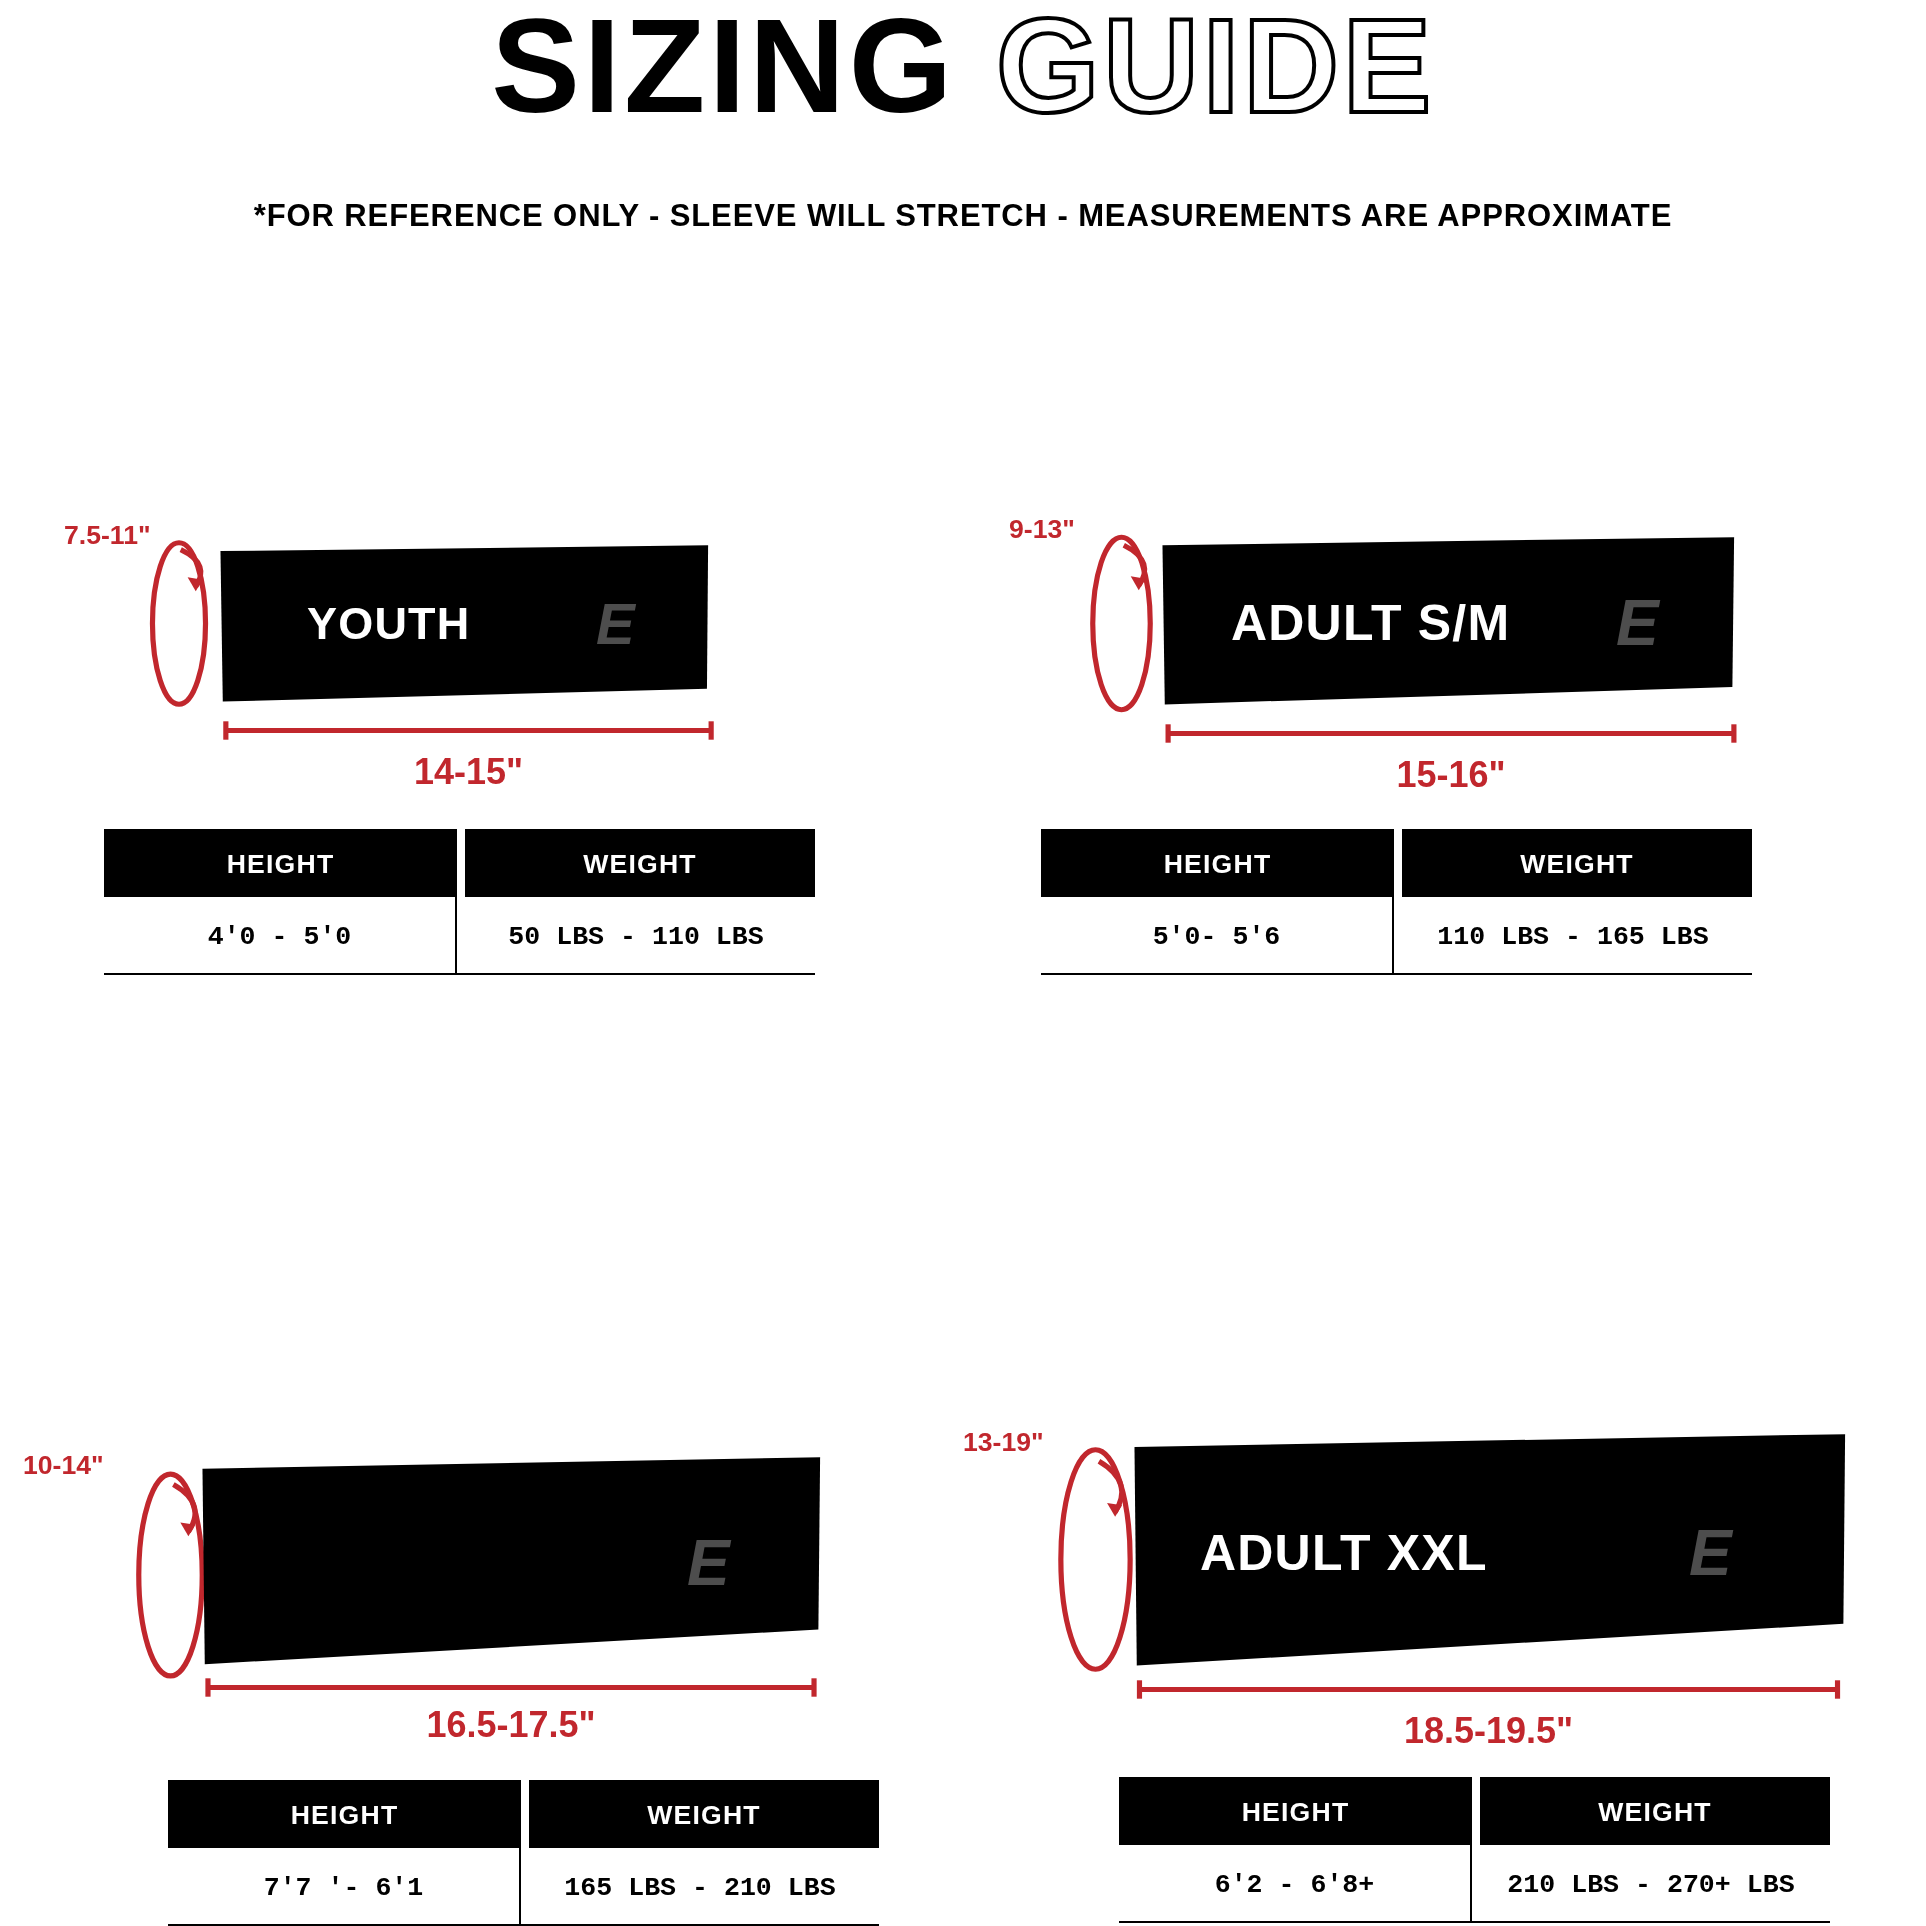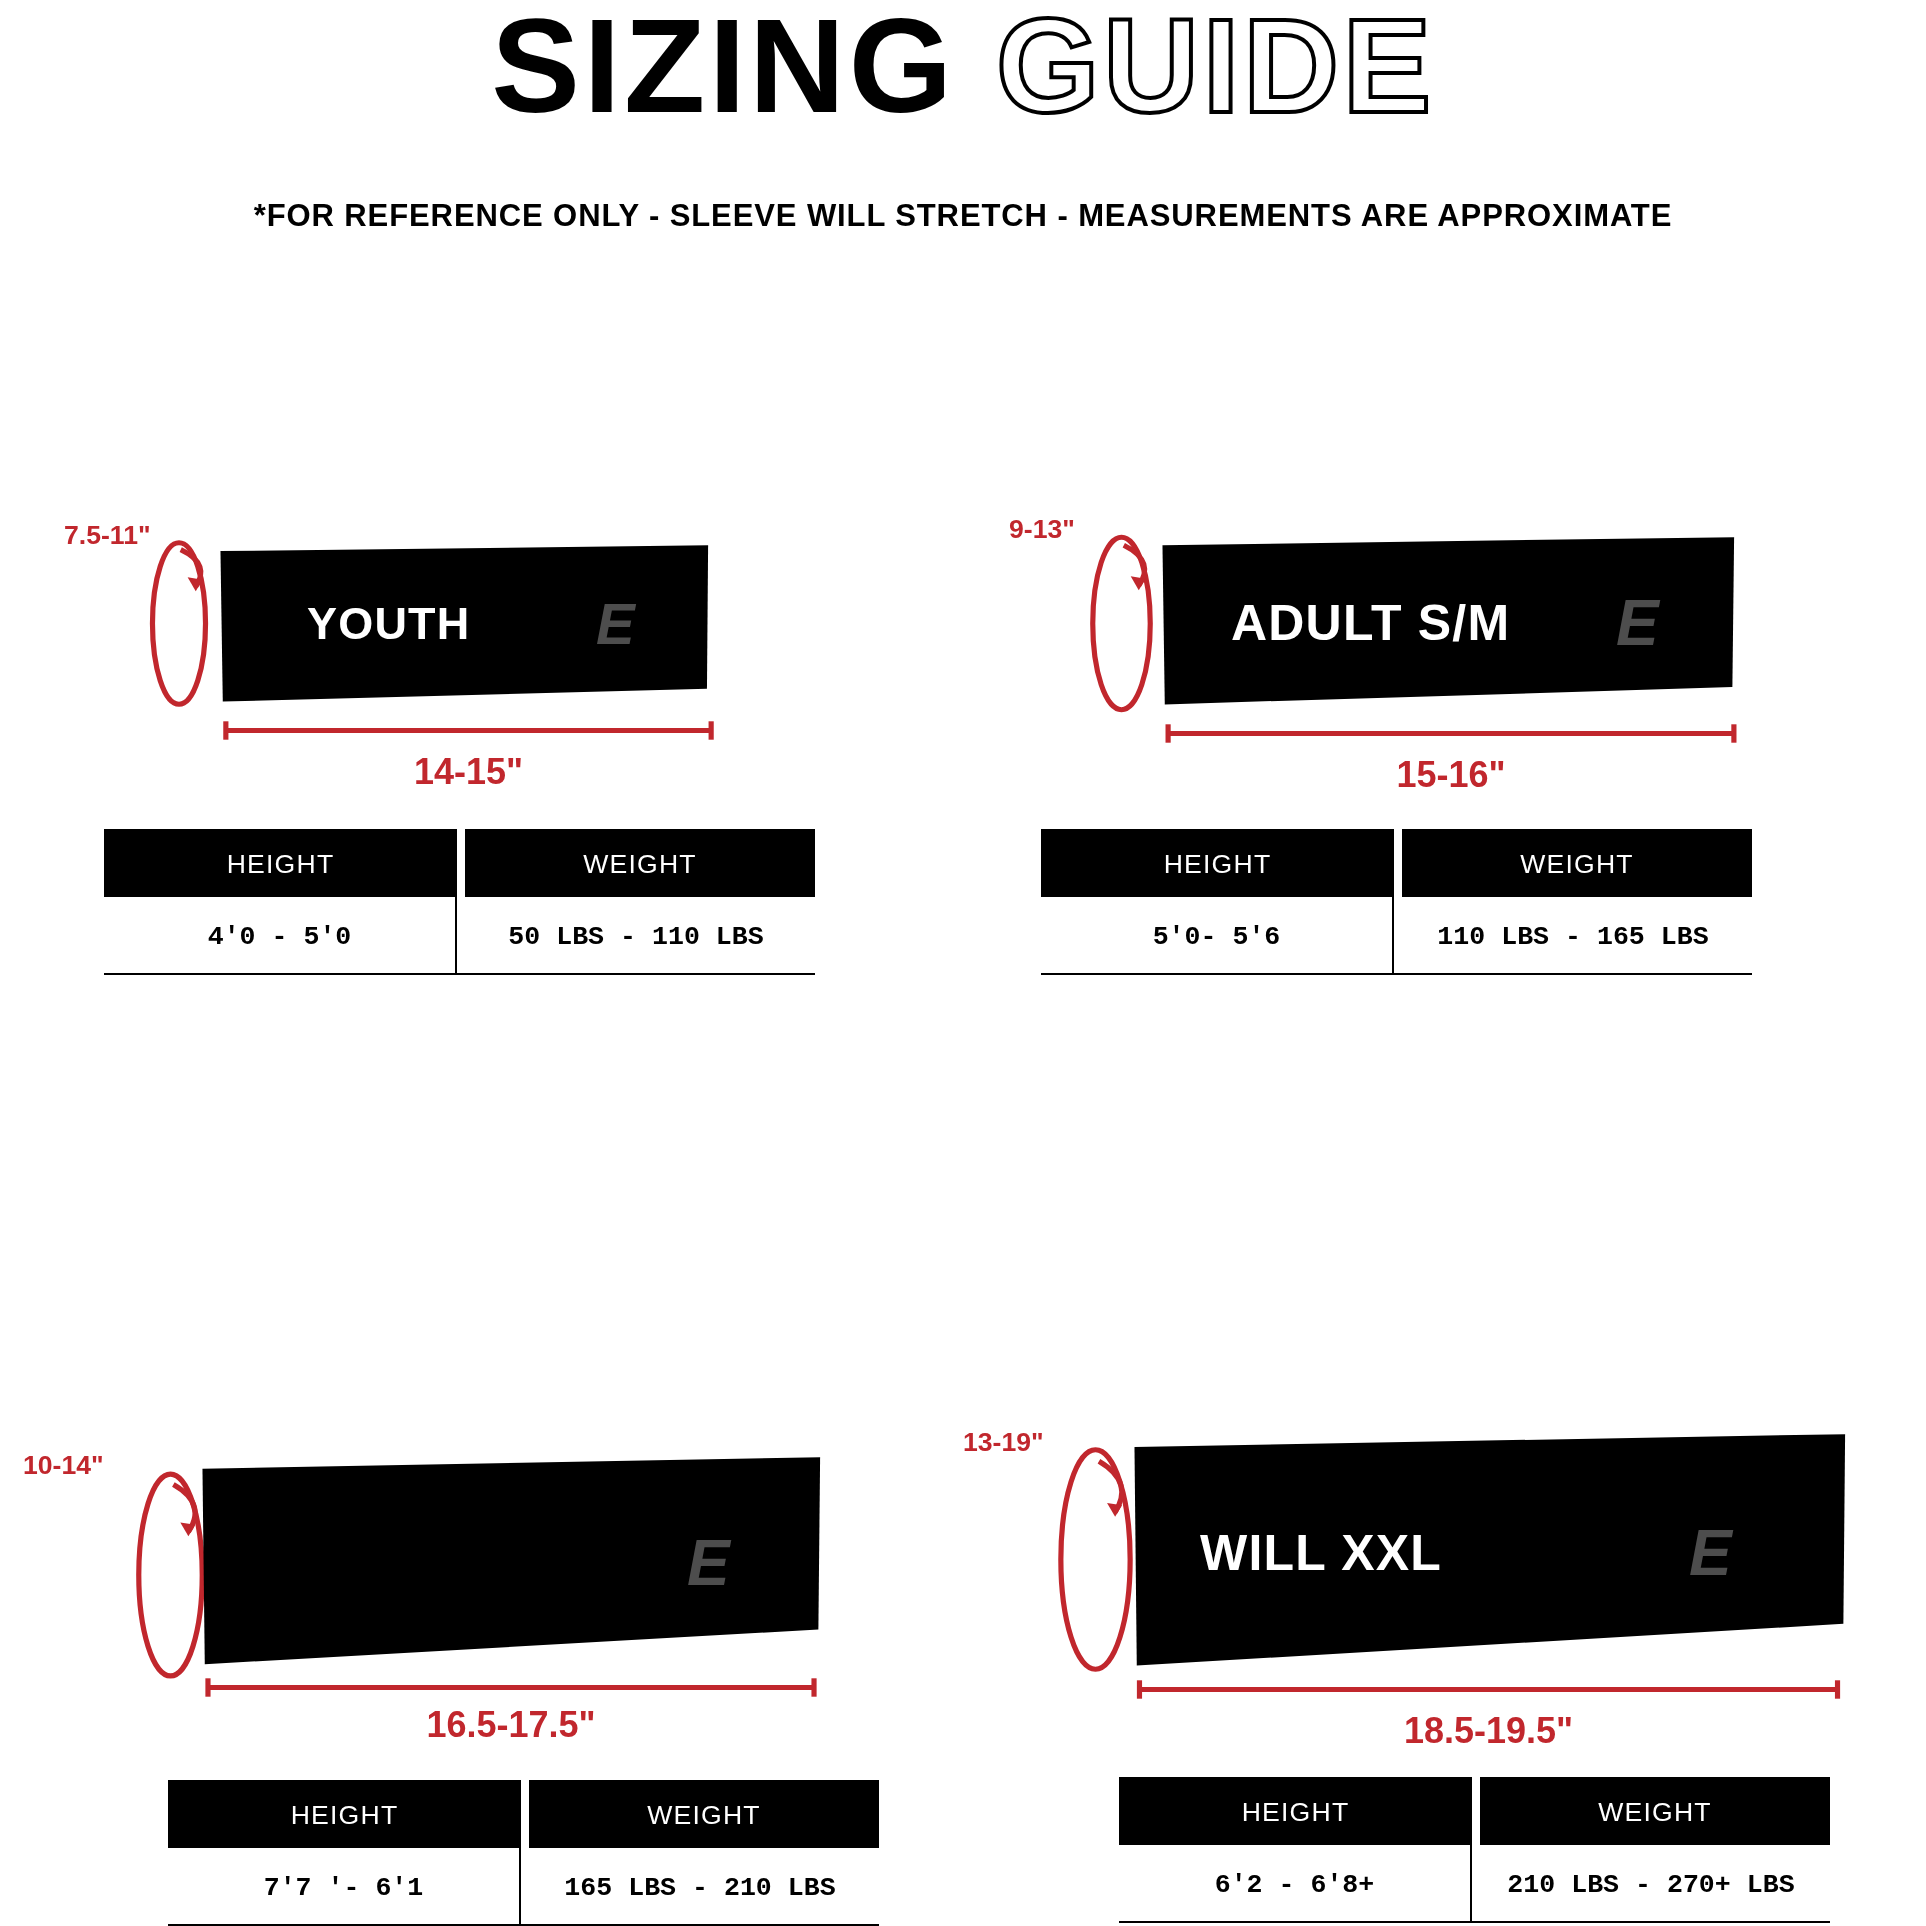--- a/index.html
+++ b/index.html
@@ -117,21 +117,21 @@
   
   .spec {
     position: absolute;
     display: grid;
     grid-template-columns: 353px 358px;
   }
   .spec .cell-head {
     background: #000000;
     color: #ffffff;
     font-size: 26.6px;
-    font-weight: normal;
+    font-weight: bold;
     letter-spacing: 1.2px;
     text-align: center;
     padding: 19.6px 0 17.3px 0;
   }
   .spec .cell-val {
     font-size: 26.6px;
     font-weight: bold;
     color: #000000;
     text-align: center;
     padding: 25.4px 0 21px 0;
@@ -279,21 +279,21 @@
       </svg>
     </div>
     <div class="circ-label" style="left:0px; top:260px;">13-19"</div>
 
     <div class="sleeve-wrap" style="left:168px; top:266px; width:717px; height:240px;">
       <div class="sleeve">
         <svg viewBox="0 0 1240 415" preserveAspectRatio="none">
           <path d="M6,24 L1235,2 L1232,330 L10,402 Z" fill="#000000"></path>
         </svg>
       </div>
-      <div class="sleeve-label" style="left:69px; font-size:50px;">WILL XXL</div>
+      <div class="sleeve-label" style="left:69px; font-size:50px;">ADULT XXL</div>
       <div class="logo-e" style="left:558px; font-size:64px;">E</div>
     </div>
 
     <div class="len-wrap" style="left:170px; top:511px;">
       <svg width="711" height="23" viewBox="0 0 1230 40">
         <line x1="8" y1="20" x2="1222" y2="20" stroke="#c1272d" stroke-width="9"></line>
         <line x1="8" y1="4" x2="8" y2="36" stroke="#c1272d" stroke-width="9"></line>
         <line x1="1222" y1="4" x2="1222" y2="36" stroke="#c1272d" stroke-width="9"></line>
       </svg>
     </div>

